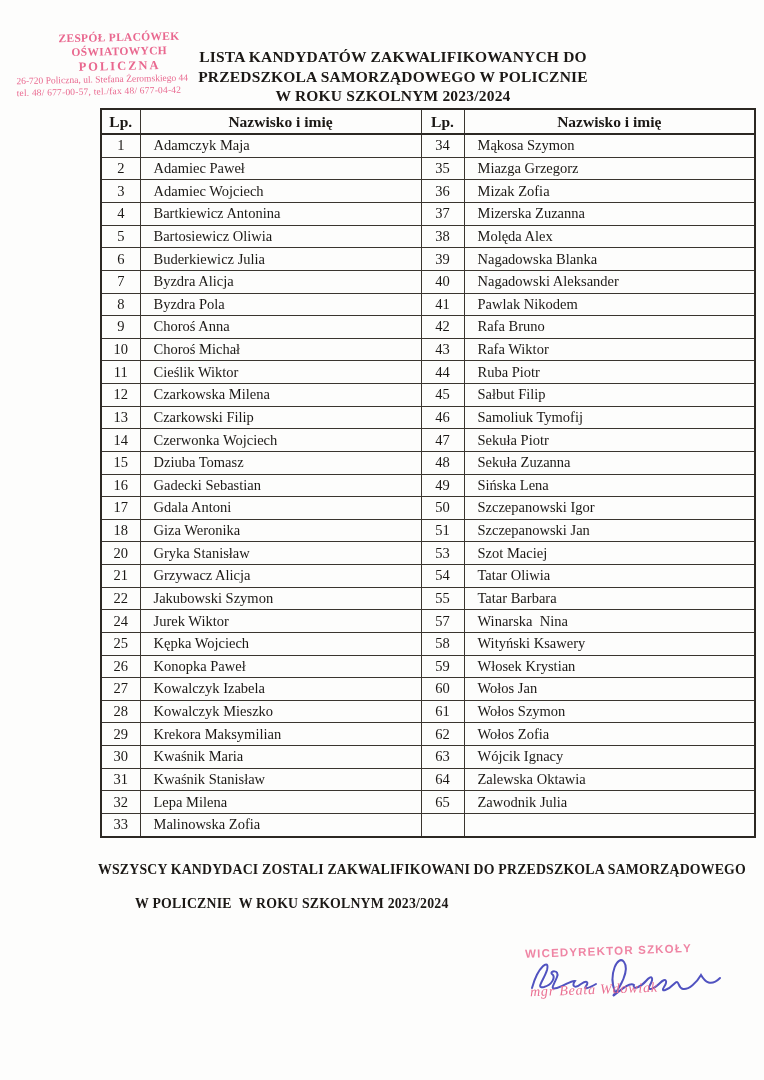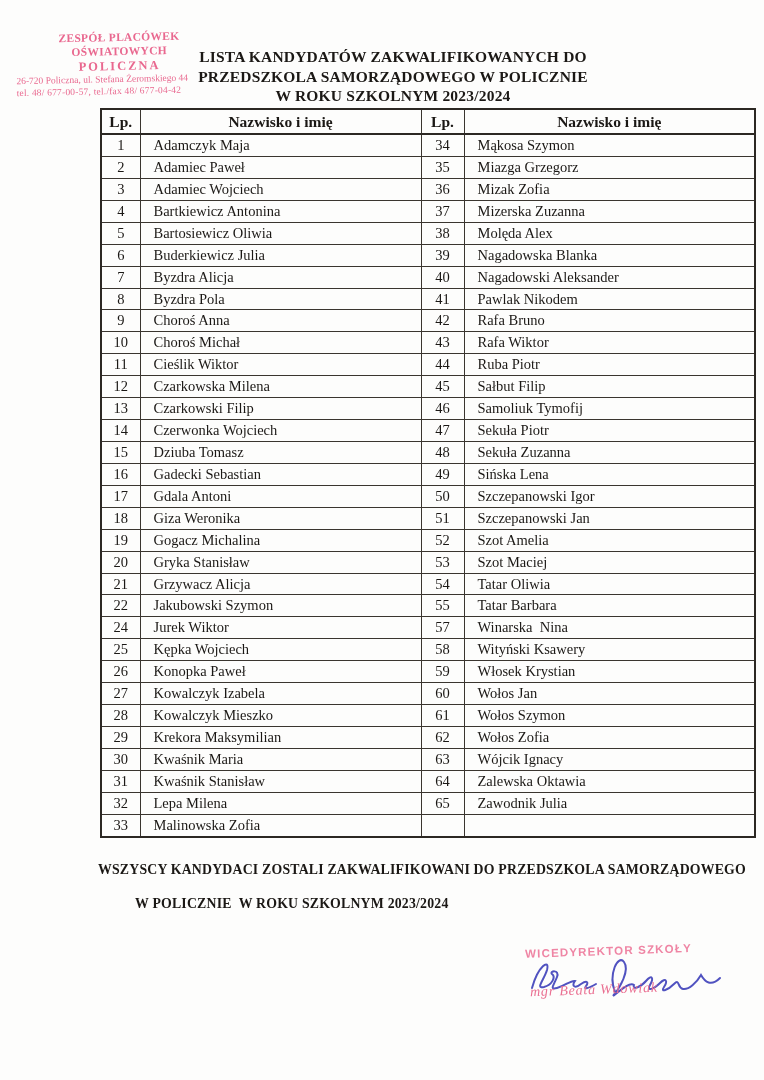--- a/index.html
+++ b/index.html
@@ -209,26 +209,20 @@
           <td class="lp">50</td>
           <td class="nm">Szczepanowski Igor</td>
         </tr>
         <tr>
           <td class="lp">18</td>
           <td class="nm">Giza Weronika</td>
           <td class="lp">51</td>
           <td class="nm">Szczepanowski Jan</td>
         </tr>
         <tr>
-          <td class="lp">19</td>
-          <td class="nm">Gogacz Michalina</td>
-          <td class="lp">52</td>
-          <td class="nm">Szot Amelia</td>
-        </tr>
-        <tr>
           <td class="lp">20</td>
           <td class="nm">Gryka Stanisław</td>
           <td class="lp">53</td>
           <td class="nm">Szot Maciej</td>
         </tr>
         <tr>
           <td class="lp">21</td>
           <td class="nm">Grzywacz Alicja</td>
           <td class="lp">54</td>
           <td class="nm">Tatar Oliwia</td>

